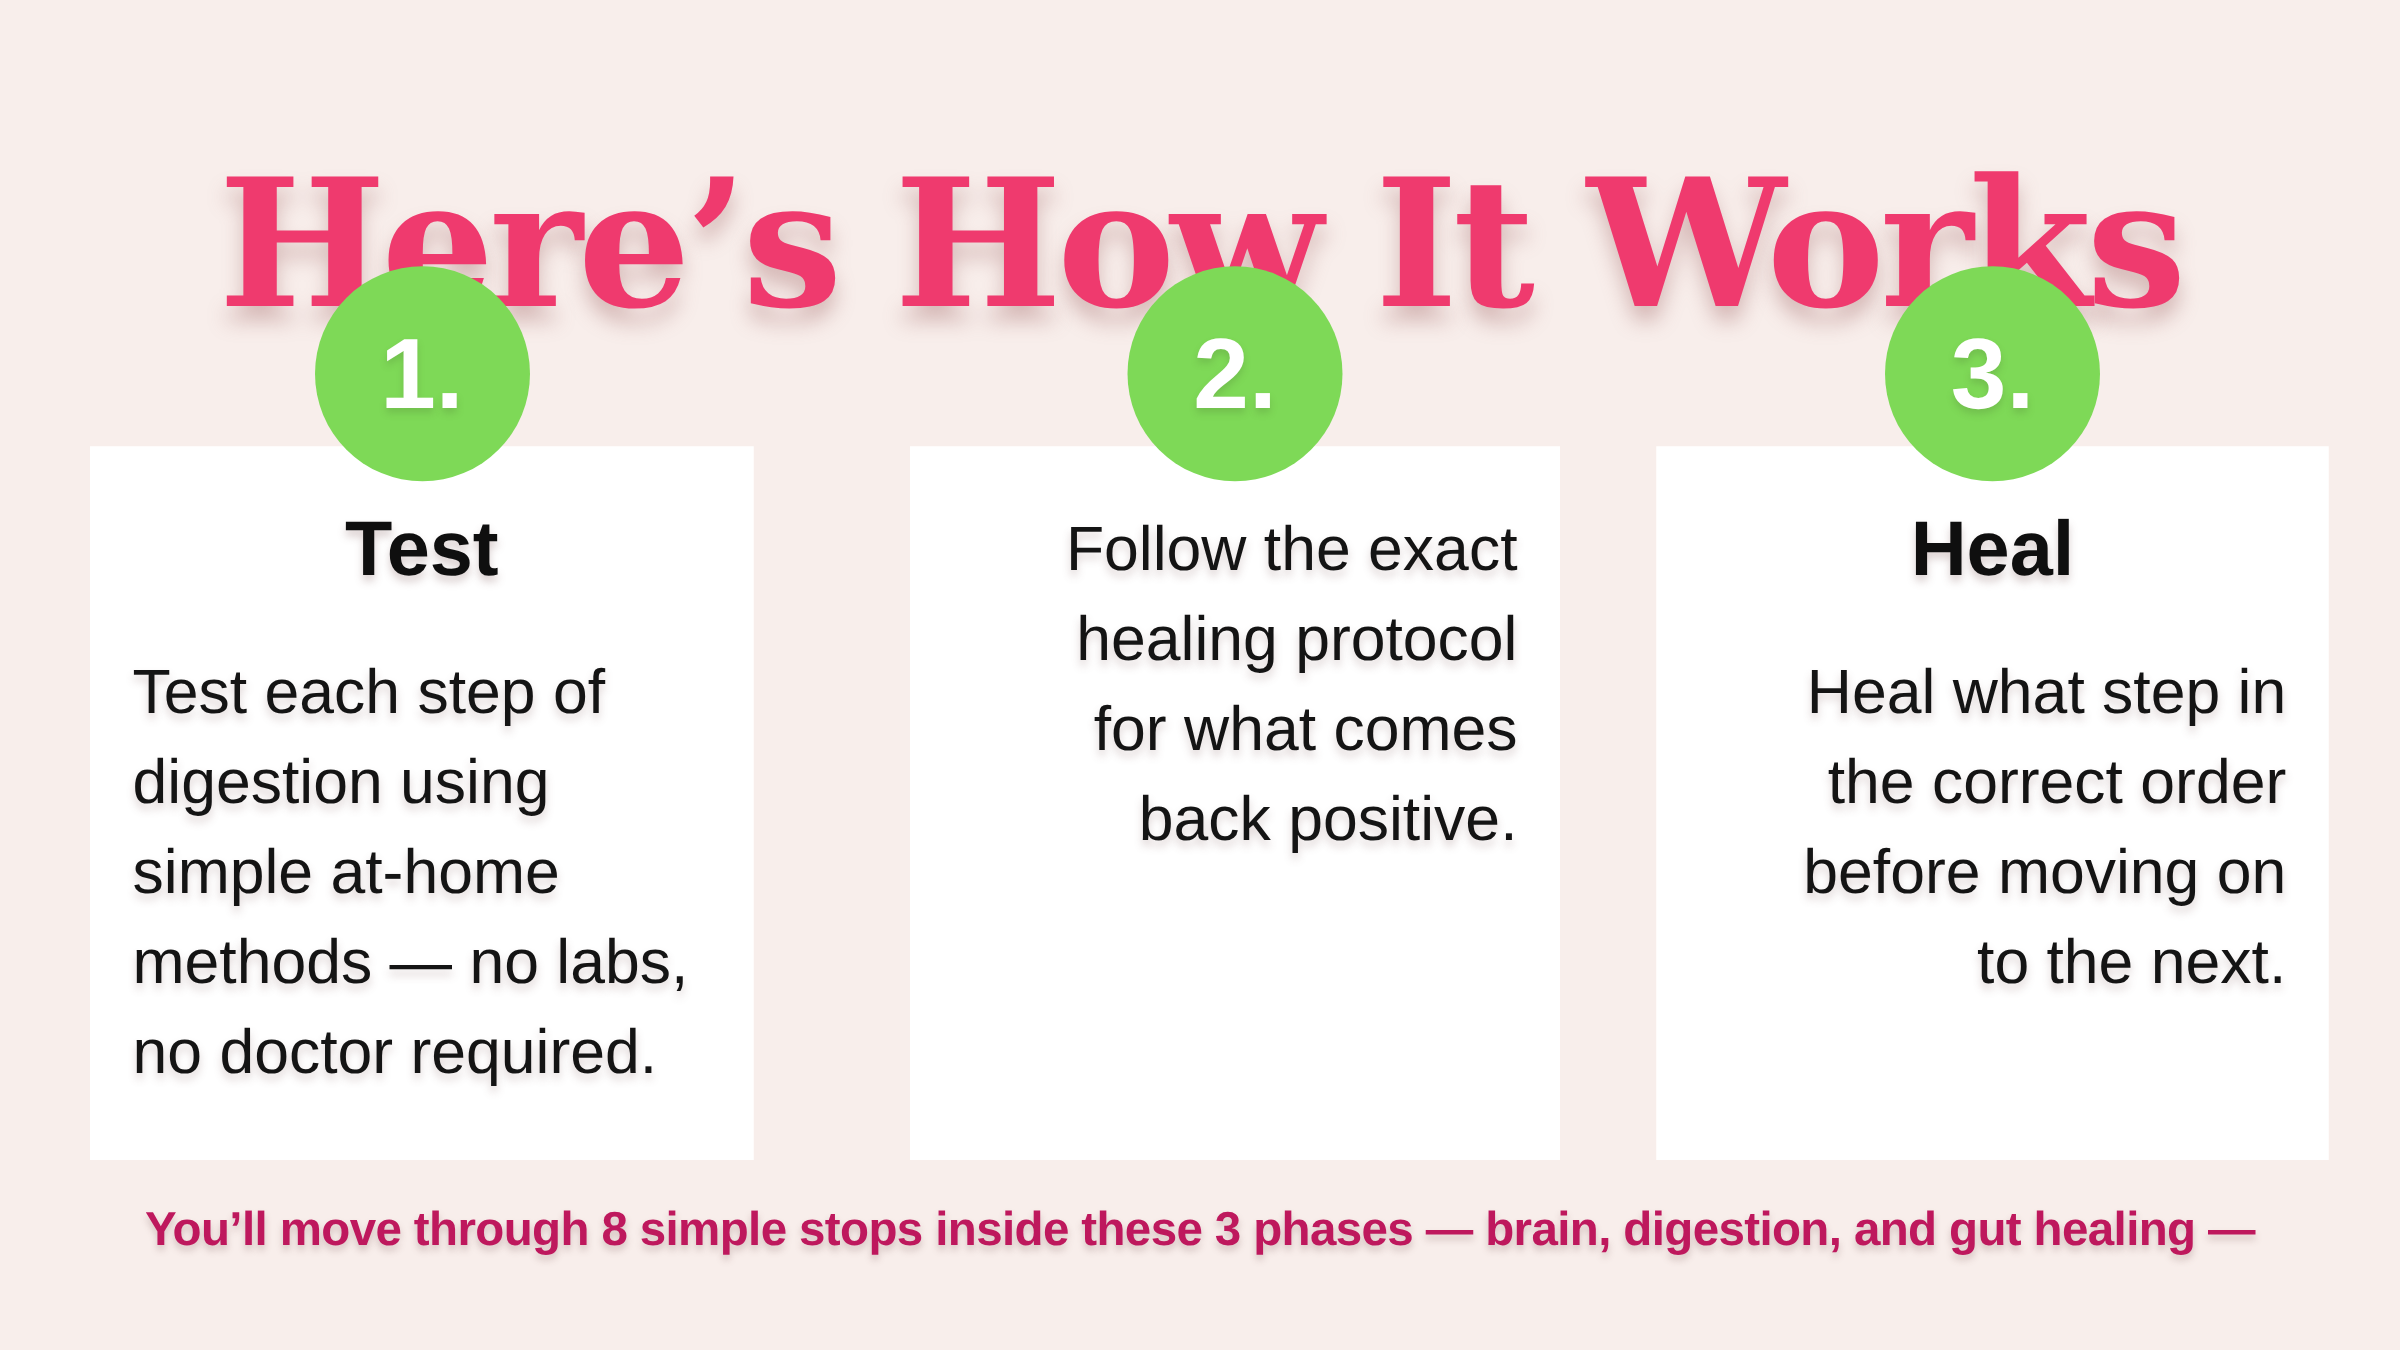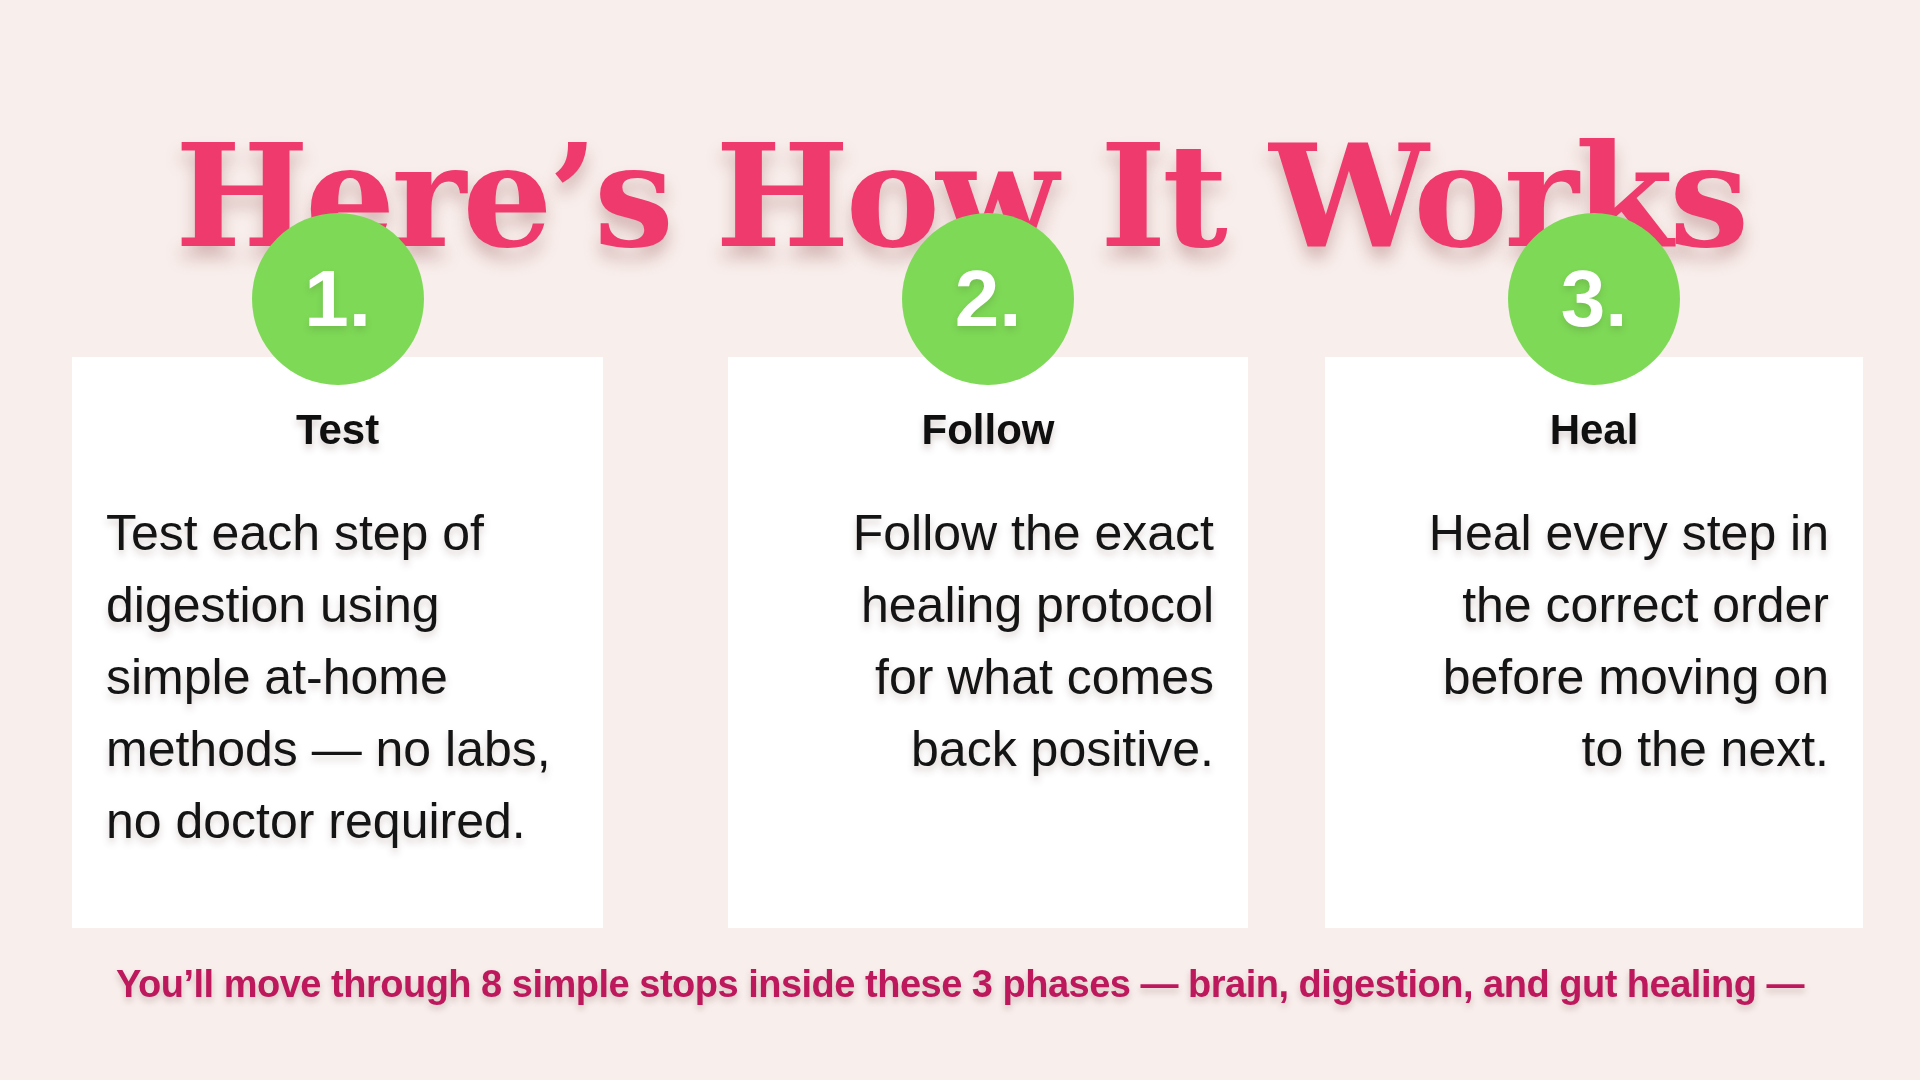--- a/index.html
+++ b/index.html
@@ -57,21 +57,21 @@
     color: #ffffff;
     font-size: 80px;
     font-weight: 700;
     line-height: 1;
     text-shadow: 0 4px 6px rgba(80, 120, 50, 0.25);
   }
 
   .card-heading {
     margin: 52px 10px 16px;
     text-align: center;
-    font-size: 42px;
+    font-size: 62px;
     font-weight: 700;
     line-height: 1;
     color: #0f0f0f;
     text-shadow: 0 5px 7px rgba(120, 78, 78, 0.28);
   }
 
   .card-body {
     margin: 46px 0 0;
     padding: 0 34px;
     font-size: 50px;
@@ -117,33 +117,32 @@
 digestion using
 simple at-home
 methods — no labs,
 no doctor required.</p>
   </section>
 
   <section class="step step-2">
     <div class="badge">
       <span class="badge-number">2.</span>
     </div>
-    <h2 class="card-heading">Follow</h2>
     <p class="card-body">Follow the exact
 healing protocol
 for what comes
 back positive.</p>
   </section>
 
   <section class="step step-3">
     <div class="badge">
       <span class="badge-number">3.</span>
     </div>
     <h2 class="card-heading">Heal</h2>
-    <p class="card-body">Heal every step in
+    <p class="card-body">Heal what step in
 the correct order
 before moving on
 to the next.</p>
   </section>
 
   <footer class="footer">
     <span class="footer-line">You’ll move through 8 simple stops inside these 3 phases — brain, digestion, and gut healing —</span>
   </footer>
 
 </div>

